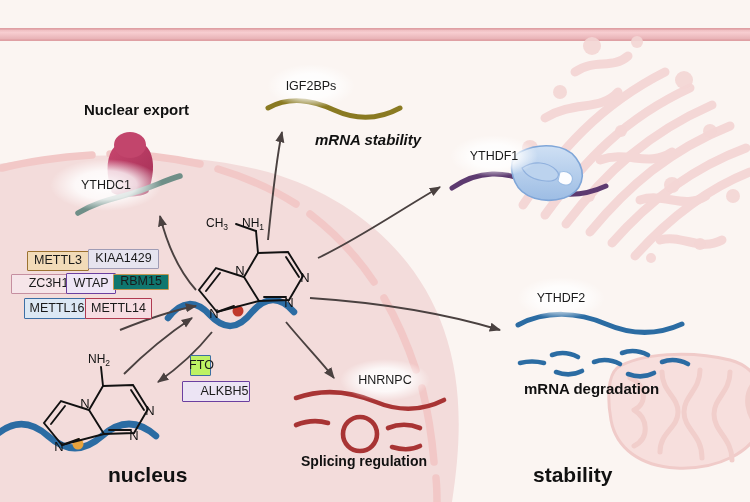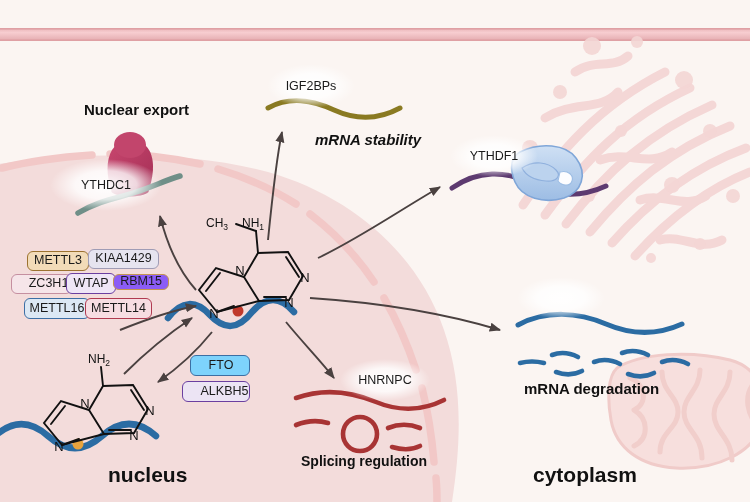--- a/index.html
+++ b/index.html
@@ -8,21 +8,21 @@
     font-family:"Liberation Sans", sans-serif;
     background:#fbf5f2;
     overflow:hidden;
   }
   #stage{position:relative;width:750px;height:502px;overflow:hidden;}
   #stage svg.layer{position:absolute;left:0;top:0;width:750px;height:502px;}
   .lbl{position:absolute;white-space:nowrap;}
   .bold-lbl{font-weight:bold;color:#111111;}
   .badge{
     position:absolute;
-    border-radius:6px;
+    border-radius:1px;
     border-width:1.4px;border-style:solid;
     font-size:12.5px;
     color:#1a1a1a;
     display:flex;align-items:center;justify-content:center;
     padding:1px 7px 2px 7px;
     box-sizing:border-box;
     line-height:1;
   }
   .protglow{
     position:absolute;
@@ -258,31 +258,32 @@
     <ellipse cx="106" cy="185" rx="56" ry="26" fill="url(#glowWhite)"></ellipse>
     <ellipse cx="311" cy="86" rx="44" ry="22" fill="url(#glowWhite)"></ellipse>
     <ellipse cx="494" cy="156" rx="44" ry="21" fill="url(#glowWhite)"></ellipse>
     <ellipse cx="561" cy="298" rx="44" ry="21" fill="url(#glowWhite)"></ellipse>
     <ellipse cx="385" cy="380" rx="45" ry="21" fill="url(#glowWhite)"></ellipse>
   </svg>
 
   <div class="protglow" style="left:58px;top:172px;width:96px;height:26px;">YTHDC1</div>
   <div class="protglow" style="left:272px;top:74px;width:78px;height:24px;">IGF2BPs</div>
   <div class="protglow" style="left:455px;top:144px;width:78px;height:24px;">YTHDF1</div>
+  <div class="protglow" style="left:522px;top:286px;width:78px;height:24px;">YTHDF2</div>
   <div class="protglow" style="left:344px;top:368px;width:82px;height:24px;">HNRNPC</div>
 
   <div class="badge" style="left:27px;top:251px;width:62px;height:20px;background:#f2dbb8;border-color:#9c7230;">METTL3</div>
   <div class="badge" style="left:88px;top:249px;width:71px;height:20px;background:#e6e4ef;border-color:#9f9cb5;">KIAA1429</div>
   <div class="badge" style="left:11px;top:274px;width:61px;height:20px;background:#f6e5e9;border-color:#c58fa0;padding-left:28px;">ZC3H13</div>
   <div class="badge" style="left:66px;top:273px;width:50px;height:21px;background:#efe6f6;border-color:#6b3fa0;">WTAP</div>
-  <div class="badge" style="left:113px;top:274px;width:56px;height:16px;background:#8b5cf6;border-color:#c4954f;">RBM15</div>
+  <div class="badge" style="left:113px;top:274px;width:56px;height:16px;background:#0f766e;border-color:#c4954f;">RBM15</div>
   <div class="badge" style="left:24px;top:298px;width:66px;height:21px;background:#dce8f4;border-color:#3d6fa5;">METTL16</div>
   <div class="badge" style="left:85px;top:298px;width:67px;height:21px;background:#f7dde2;border-color:#b03a50;">METTL14</div>
 
-  <div class="badge" style="left:190px;top:355px;width:60px;height:21px;background:#7dd3fc;border-color:#3c6fa3;padding-left:9px;">FTO</div>
+  <div class="badge" style="left:190px;top:355px;width:21px;height:21px;background:#bef264;border-color:#3c6fa3;padding-left:9px;">FTO</div>
   <div class="badge" style="left:182px;top:381px;width:68px;height:21px;background:#ece4f4;border-color:#6b3fa0;padding-left:24px;">ALKBH5</div>
 
   <div class="chemtxt" style="left:206px;top:216px;">
     <span>CH</span><sub>3</sub>
   </div>
   <div class="chemtxt" style="left:242px;top:216px;">
     <span>NH</span><sub>1</sub>
   </div>
   <div class="chemtxt" style="left:88px;top:352px;">
     <span>NH</span><sub>2</sub>
@@ -292,15 +293,15 @@
 
   <div class="lbl bold-lbl" style="left:315px;top:131px;font-size:15px;font-style:italic;">mRNA stability</div>
 
 
   <div class="lbl bold-lbl" style="left:524px;top:380px;font-size:15px;">mRNA degradation</div>
 
   <div class="lbl bold-lbl" style="left:301px;top:453px;font-size:14px;">Splicing regulation</div>
 
   <div class="lbl bold-lbl" style="left:108px;top:463px;font-size:21px;text-align:right;">nucleus</div>
 
-  <div class="lbl bold-lbl" style="left:533px;top:463px;font-size:21px;">cytoplasm</div>
+  <div class="lbl bold-lbl" style="left:533px;top:463px;font-size:21px;">stability</div>
 
 </div>
 
 </body></html>

